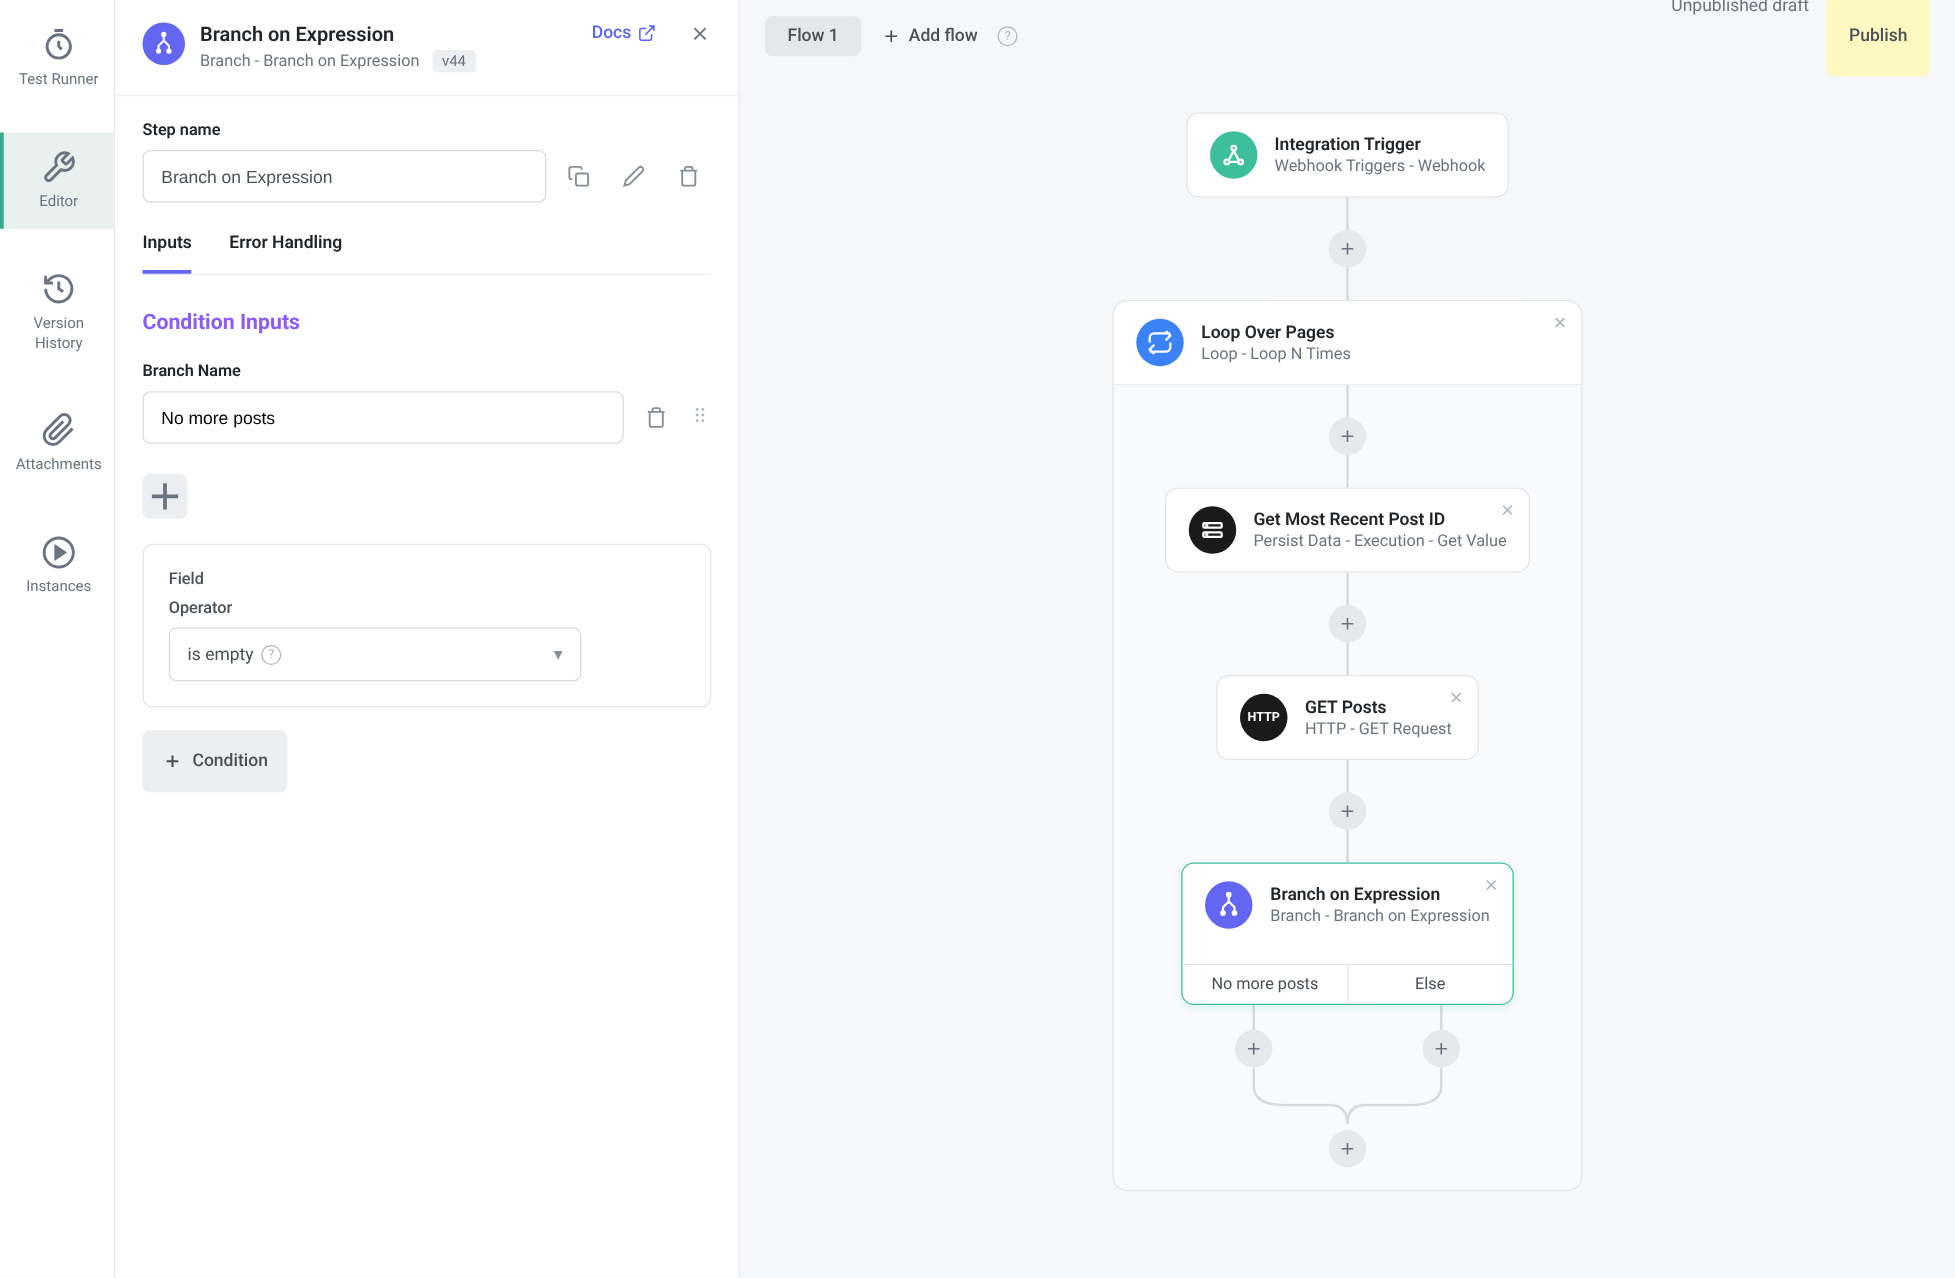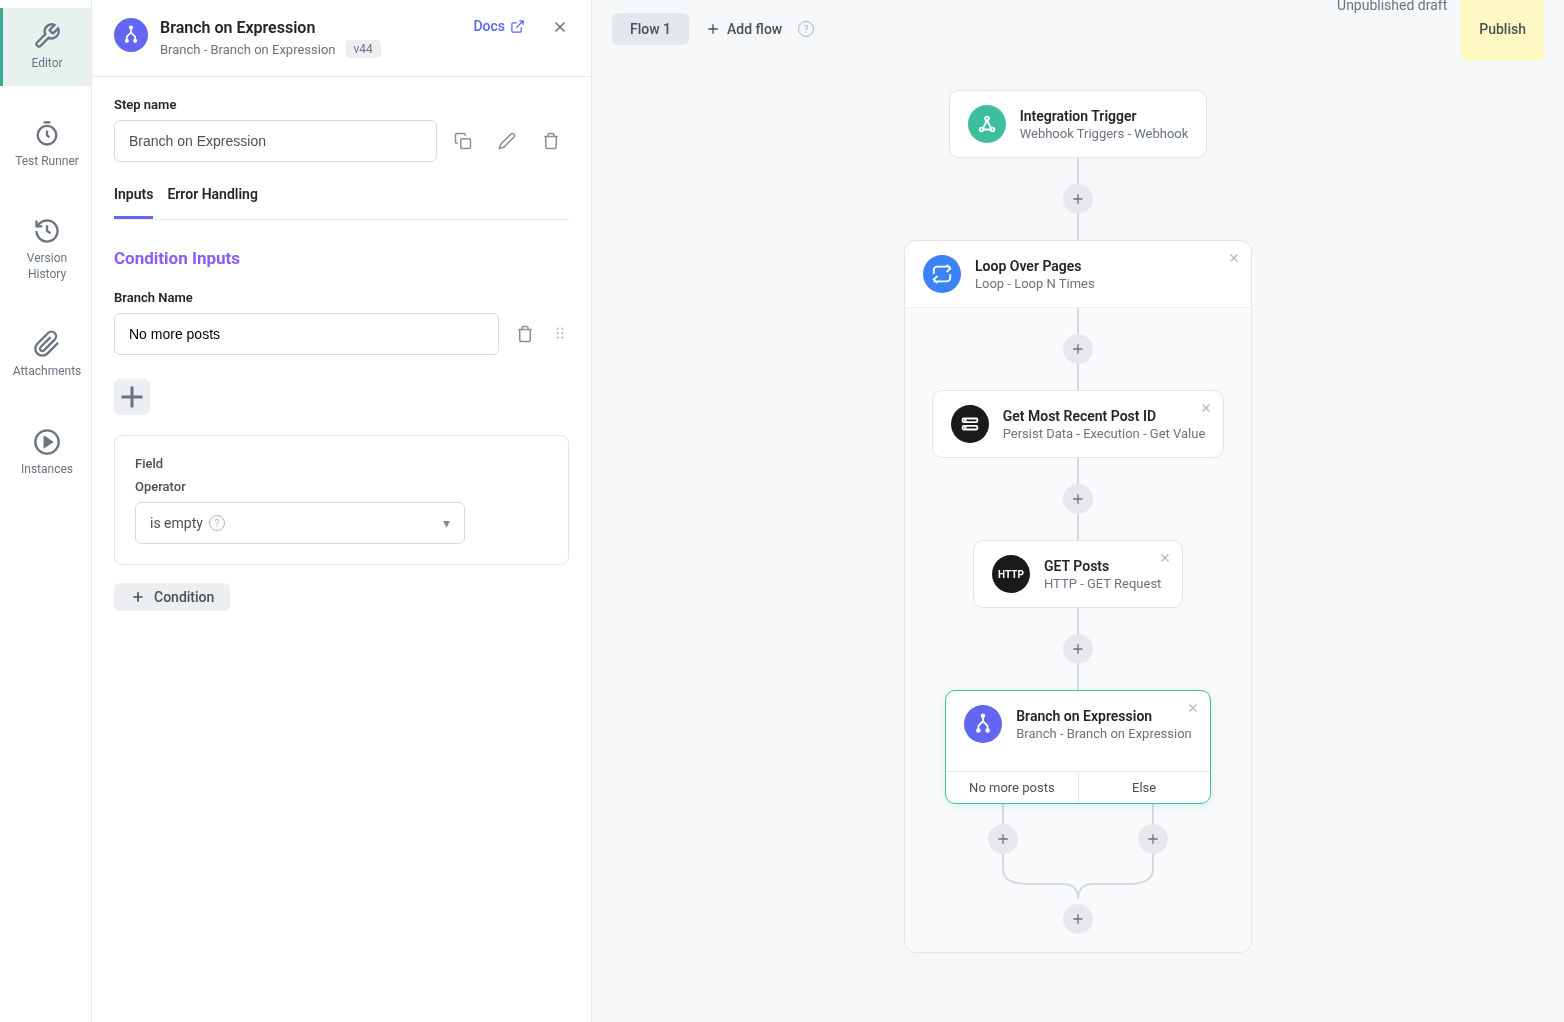--- a/index.html
+++ b/index.html
@@ -29,21 +29,21 @@
 
 .panel-body { padding: 20px 22px; }
 .field-group { margin-bottom: 24px; }
 .field-label { font-weight: 600; font-size: 13px; color: #212529; margin-bottom: 8px; display: block; }
 .field-row { display: flex; align-items: center; gap: 8px; }
 .text-input { flex: 1; border: 1px solid #d6dadf; border-radius: 6px; padding: 12px 14px; font-size: 14px; color: #495057; outline: none; }
 .text-input::placeholder { color: #a0a6b0; }
 .icon-btn { width: 36px; height: 36px; display: flex; align-items: center; justify-content: center; color: #868e96; cursor: pointer; border-radius: 4px; }
 .icon-btn svg { width: 18px; height: 18px; }
 
-.tabs { display: flex; gap: 14px; border-bottom: 1px solid #eceef1; margin-bottom: 28px; }
+.tabs { display: flex; gap: 30px; border-bottom: 1px solid #eceef1; margin-bottom: 28px; }
 .tab { padding: 0 0 14px 0; font-weight: 600; font-size: 14px; color: #212529; cursor: pointer; border-bottom: 3px solid transparent; }
 .tab.active { border-bottom-color: #6366f1; }
 
 .section-heading { font-weight: 700; font-size: 17px; color: #8b5cf6; margin-bottom: 22px; }
 
 .branch-name-row { display: flex; align-items: center; gap: 8px; }
 .branch-input { flex: 1; border: 1px solid #d6dadf; border-radius: 6px; padding: 12px 14px; font-size: 14px; }
 .drag-handle { color: #adb5bd; cursor: grab; }
 .drag-handle svg { width: 18px; height: 18px; }
 
@@ -54,21 +54,21 @@
 .field-ref-row { display: flex; align-items: center; gap: 10px; margin-bottom: 18px; }
 .field-ref-box { flex: 1; border: 1px solid #d6dadf; border-radius: 6px; padding: 10px 12px; display: flex; align-items: center; }
 .chip { background: #3dbf9e; color: #fff; padding: 4px 10px; border-radius: 4px; font-size: 13px; font-family: ui-monospace, monospace; }
 .search-icon-btn { color: #868e96; cursor: pointer; }
 .search-icon-btn svg { width: 20px; height: 20px; }
 .select-box { width: 100%; max-width: 330px; border: 1px solid #d6dadf; border-radius: 6px; padding: 12px 14px; display: flex; align-items: center; justify-content: space-between; cursor: pointer; }
 .select-box .sel-text { display: flex; align-items: center; gap: 6px; color: #495057; }
 .help-icon { width: 16px; height: 16px; border: 1px solid #adb5bd; border-radius: 50%; display: inline-flex; align-items: center; justify-content: center; font-size: 10px; color: #adb5bd; }
 .caret { color: #868e96; }
 
-.condition-btn { display: inline-flex; align-items: center; gap: 8px; background: #eceef1; padding: 6px 16px; border-radius: 6px; font-weight: 500; color: #495057; cursor: pointer; margin-top: 18px; }
+.condition-btn { display: inline-flex; align-items: center; gap: 8px; background: #eceef1; padding: 17px 16px; border-radius: 6px; font-weight: 500; color: #495057; cursor: pointer; margin-top: 18px; }
 
 
 .canvas { flex: 1; position: relative; background: #f5f7f9; overflow: hidden; }
 .canvas-toolbar { position: absolute; top: 0; left: 0; right: 0; height: 58px; display: flex; align-items: center; padding: 0 20px; gap: 16px; }
 .flow-tab { background: #e4e7eb; padding: 8px 18px; border-radius: 6px; font-weight: 500; color: #495057; }
 .add-flow-btn { display: flex; align-items: center; gap: 6px; color: #495057; font-weight: 500; cursor: pointer; }
 .toolbar-right { margin-left: auto; display: flex; gap: 14px; }
 .draft-text { color: #6b7380; font-size: 14px; }
 .publish-btn { background: #fef9c3; padding: 24px 18px; border-radius: 6px; font-weight: 500; color: #495057; cursor: pointer; }
 
@@ -105,32 +105,32 @@
 .branch-line { width: 2px; height: 20px; background: #d6dadf; }
 
 .merge-svg { width: 260px; height: 50px; }
 </style>
 </head>
 <body>
 
 <div class="app">
 
   <div class="rail">
-    <div class="rail-item active">
-      <svg viewBox="0 0 24 24" fill="none" stroke="currentColor" stroke-width="2">
-          <path d="M14.7 6.3a1 1 0 0 0 0 1.4l1.6 1.6a1 1 0 0 0 1.4 0l3.77-3.77a6 6 0 0 1-7.94 7.94l-6.91 6.91a2.12 2.12 0 0 1-3-3l6.91-6.91a6 6 0 0 1 7.94-7.94l-3.76 3.76z"></path>
-        </svg>
-      <span class="label">Editor</span>
-    </div>
     <div class="rail-item">
       <svg viewBox="0 0 24 24" fill="none" stroke="currentColor" stroke-width="2">
           <circle cx="12" cy="13" r="8"></circle>
           <path d="M12 9v4l2 2M9 2h6"></path>
         </svg>
       <span class="label">Test Runner</span>
+    </div>
+    <div class="rail-item active">
+      <svg viewBox="0 0 24 24" fill="none" stroke="currentColor" stroke-width="2">
+          <path d="M14.7 6.3a1 1 0 0 0 0 1.4l1.6 1.6a1 1 0 0 0 1.4 0l3.77-3.77a6 6 0 0 1-7.94 7.94l-6.91 6.91a2.12 2.12 0 0 1-3-3l6.91-6.91a6 6 0 0 1 7.94-7.94l-3.76 3.76z"></path>
+        </svg>
+      <span class="label">Editor</span>
     </div>
     <div class="rail-item">
       <svg viewBox="0 0 24 24" fill="none" stroke="currentColor" stroke-width="2">
           <path d="M3 12a9 9 0 1 0 3-6.7L3 8"></path>
           <path d="M3 3v5h5M12 7v5l3 2"></path>
         </svg>
       <span class="label">Version History</span>
     </div>
     <div class="rail-item">
       <svg viewBox="0 0 24 24" fill="none" stroke="currentColor" stroke-width="2">
@@ -289,21 +289,21 @@
         </div>
       </div>
       <div class="connector"></div>
       <div class="plus-node">
           <svg viewBox="0 0 24 24" fill="none" stroke="currentColor" stroke-width="2">
             <path d="M12 5v14M5 12h14"></path>
           </svg>
         </div>
       <div class="connector"></div>
 
-      <div class="loop-container" style="width:348px">
+      <div class="loop-container" style="width:376px">
         <div class="loop-header">
           <div class="node-icon blue">
             <svg viewBox="0 0 24 24" fill="none" stroke="#fff" stroke-width="2">
                 <path d="M17 2l4 4-4 4M3 12V8a4 4 0 0 1 4-4h14M7 22l-4-4 4-4M21 12v4a4 4 0 0 1-4 4H3"></path>
               </svg>
           </div>
           <div class="node-text">
             <div class="node-title">Loop Over Pages</div>
             <div class="node-sub">Loop - Loop N Times</div>
           </div>

